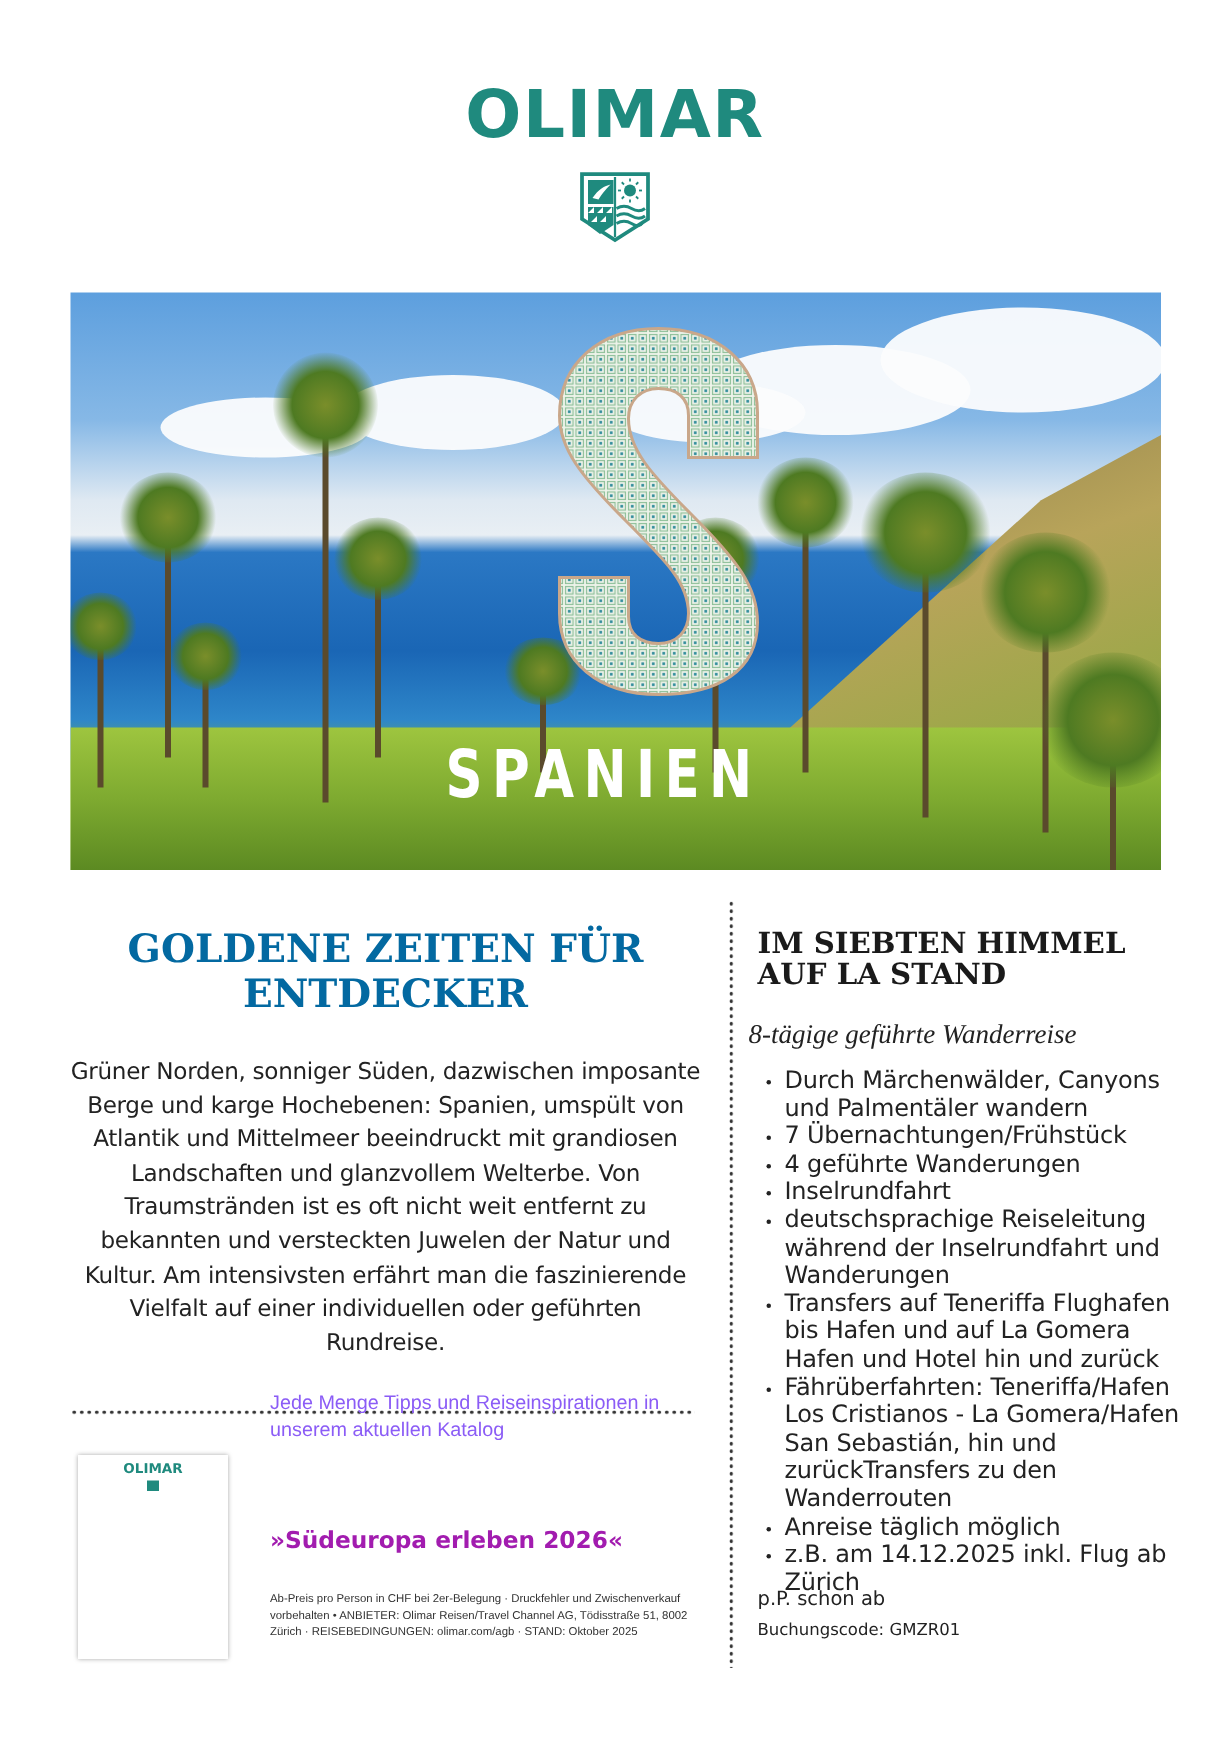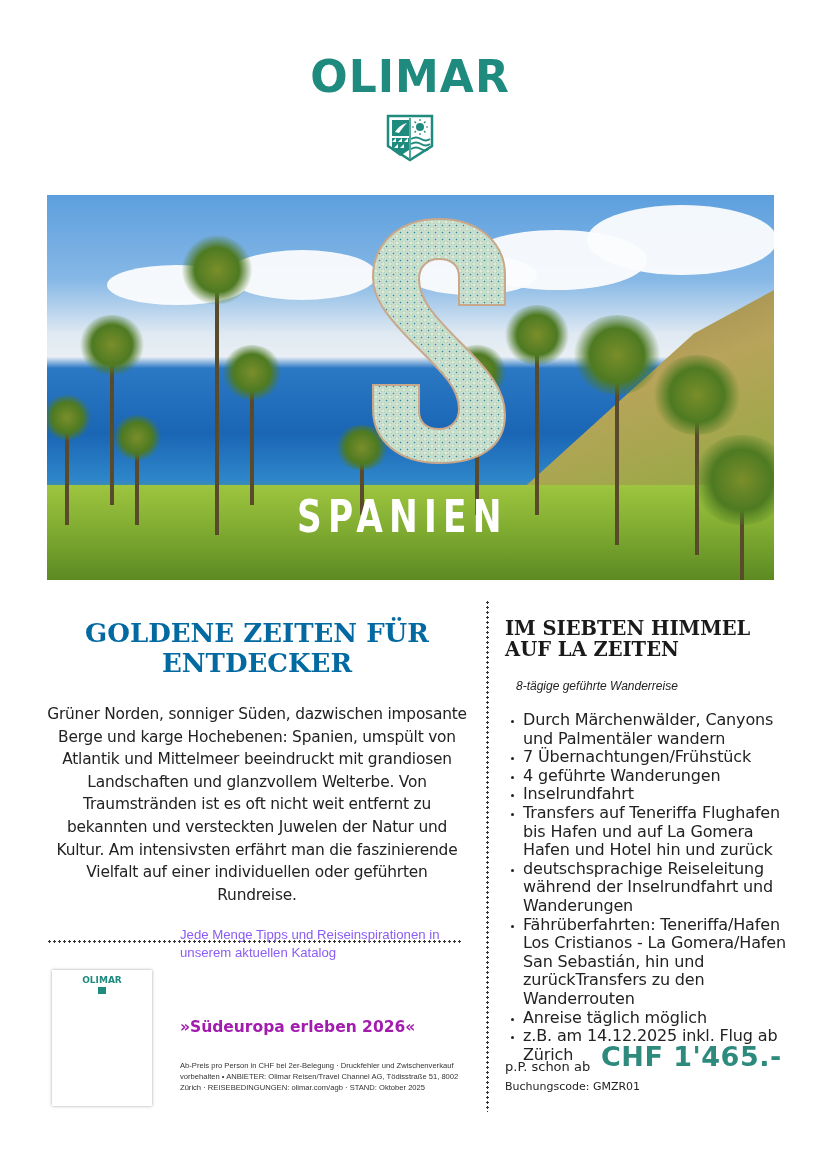--- a/index.html
+++ b/index.html
@@ -55,22 +55,22 @@
 
   .promo-text { position: absolute; left: 180px; top: 926px; width: 290px;
     font-family: Liberation Sans, sans-serif; font-size: 13.2px; line-height: 18px; color: #8b5cf6; }
   .promo-title { position: absolute; left: 180px; top: 1018px; width: 290px;
     font-family: "DejaVu Sans", sans-serif; font-weight: bold; font-size: 15.5px; color: #a21caf; }
   .fineprint { position: absolute; left: 180px; top: 1061px; width: 290px;
     font-family: Liberation Sans, sans-serif; font-size: 7.6px; line-height: 10.8px; color: #333; }
 
   .right-title { position: absolute; left: 505px; top: 618px; width: 290px;
     font-family: "DejaVu Serif", serif; font-size: 19.5px; line-height: 21px; color: #1a1a1a; }
-  .right-sub { position: absolute; left: 516px; top: 679px; width: 290px;
-    font-family: Liberation Sans, sans-serif; font-style: italic; font-size: 12px; color: #222; }
+  .right-sub { position: absolute; left: 499px; top: 679px; width: 290px;
+    font-family: Liberation Serif, serif; font-style: italic; font-size: 18px; color: #222; }
   .features { position: absolute; left: 508px; top: 711px; width: 290px; list-style: none;
     font-family: "DejaVu Sans", sans-serif; font-size: 16px; line-height: 18.6px; color: #222; letter-spacing: -0.15px; }
   .features li { position: relative; padding-left: 15px; }
   .features li::before { content: ""; position: absolute; left: 3px; top: 9px; width: 3px; height: 3px; border-radius: 50%; background: #222; }
 
   .price-row { position: absolute; left: 505px; top: 1045px; width: 290px; height: 30px; }
   .price-prefix { position: absolute; left: 0; top: 14px; font-size: 13px; color: #222; font-family: "DejaVu Sans", sans-serif; }
   .price-value { position: absolute; left: 96px; top: -4px; font-size: 27px; font-weight: bold; color: #2e8a7c;
     font-family: "DejaVu Sans", sans-serif; letter-spacing: 0.5px; }
   .booking { position: absolute; left: 505px; top: 1080px; font-size: 11px; color: #222; font-family: "DejaVu Sans", sans-serif; }
@@ -175,31 +175,30 @@
 
 <div class="catalog">
   <div class="cbrand">OLIMAR</div>
   <div class="cmini"></div>
 </div>
 
 <p class="promo-text">Jede Menge Tipps und Reiseinspirationen in unserem aktuellen Katalog</p>
 <p class="promo-title">»Südeuropa erleben 2026«</p>
 <p class="fineprint">Ab-Preis pro Person in CHF bei 2er-Belegung · Druckfehler und Zwischenverkauf vorbehalten • ANBIETER: Olimar Reisen/Travel Channel AG, Tödisstraße 51, 8002 Zürich · REISEBEDINGUNGEN: olimar.com/agb · STAND: Oktober 2025</p>
 
-<h2 class="right-title">IM SIEBTEN HIMMEL AUF LA ZEITEN</h2>
+<h2 class="right-title">IM SIEBTEN HIMMEL AUF LA STAND</h2>
 <p class="right-sub">8-tägige geführte Wanderreise</p>
 <ul class="features">
   <li>Durch Märchenwälder, Canyons und Palmentäler wandern</li>
   <li>7 Übernachtungen/Frühstück</li>
   <li>4 geführte Wanderungen</li>
   <li>Inselrundfahrt</li>
+  <li>deutschsprachige Reiseleitung während der Inselrundfahrt und Wanderungen</li>
   <li>Transfers auf Teneriffa Flughafen bis Hafen und auf La Gomera Hafen und Hotel hin und zurück</li>
-  <li>deutschsprachige Reiseleitung während der Inselrundfahrt und Wanderungen</li>
   <li>Fährüberfahrten: Teneriffa/Hafen Los Cristianos - La Gomera/Hafen San Sebastián, hin und zurückTransfers zu den Wanderrouten</li>
   <li>Anreise täglich möglich</li>
   <li>z.B. am 14.12.2025 inkl. Flug ab Zürich</li>
 </ul>
 
 <div class="price-row">
   <span class="price-prefix">p.P. schon ab</span>
-  <span class="price-value">CHF 1'465.-</span>
 </div>
 <div class="booking">Buchungscode: GMZR01</div>
 
 </body></html>

